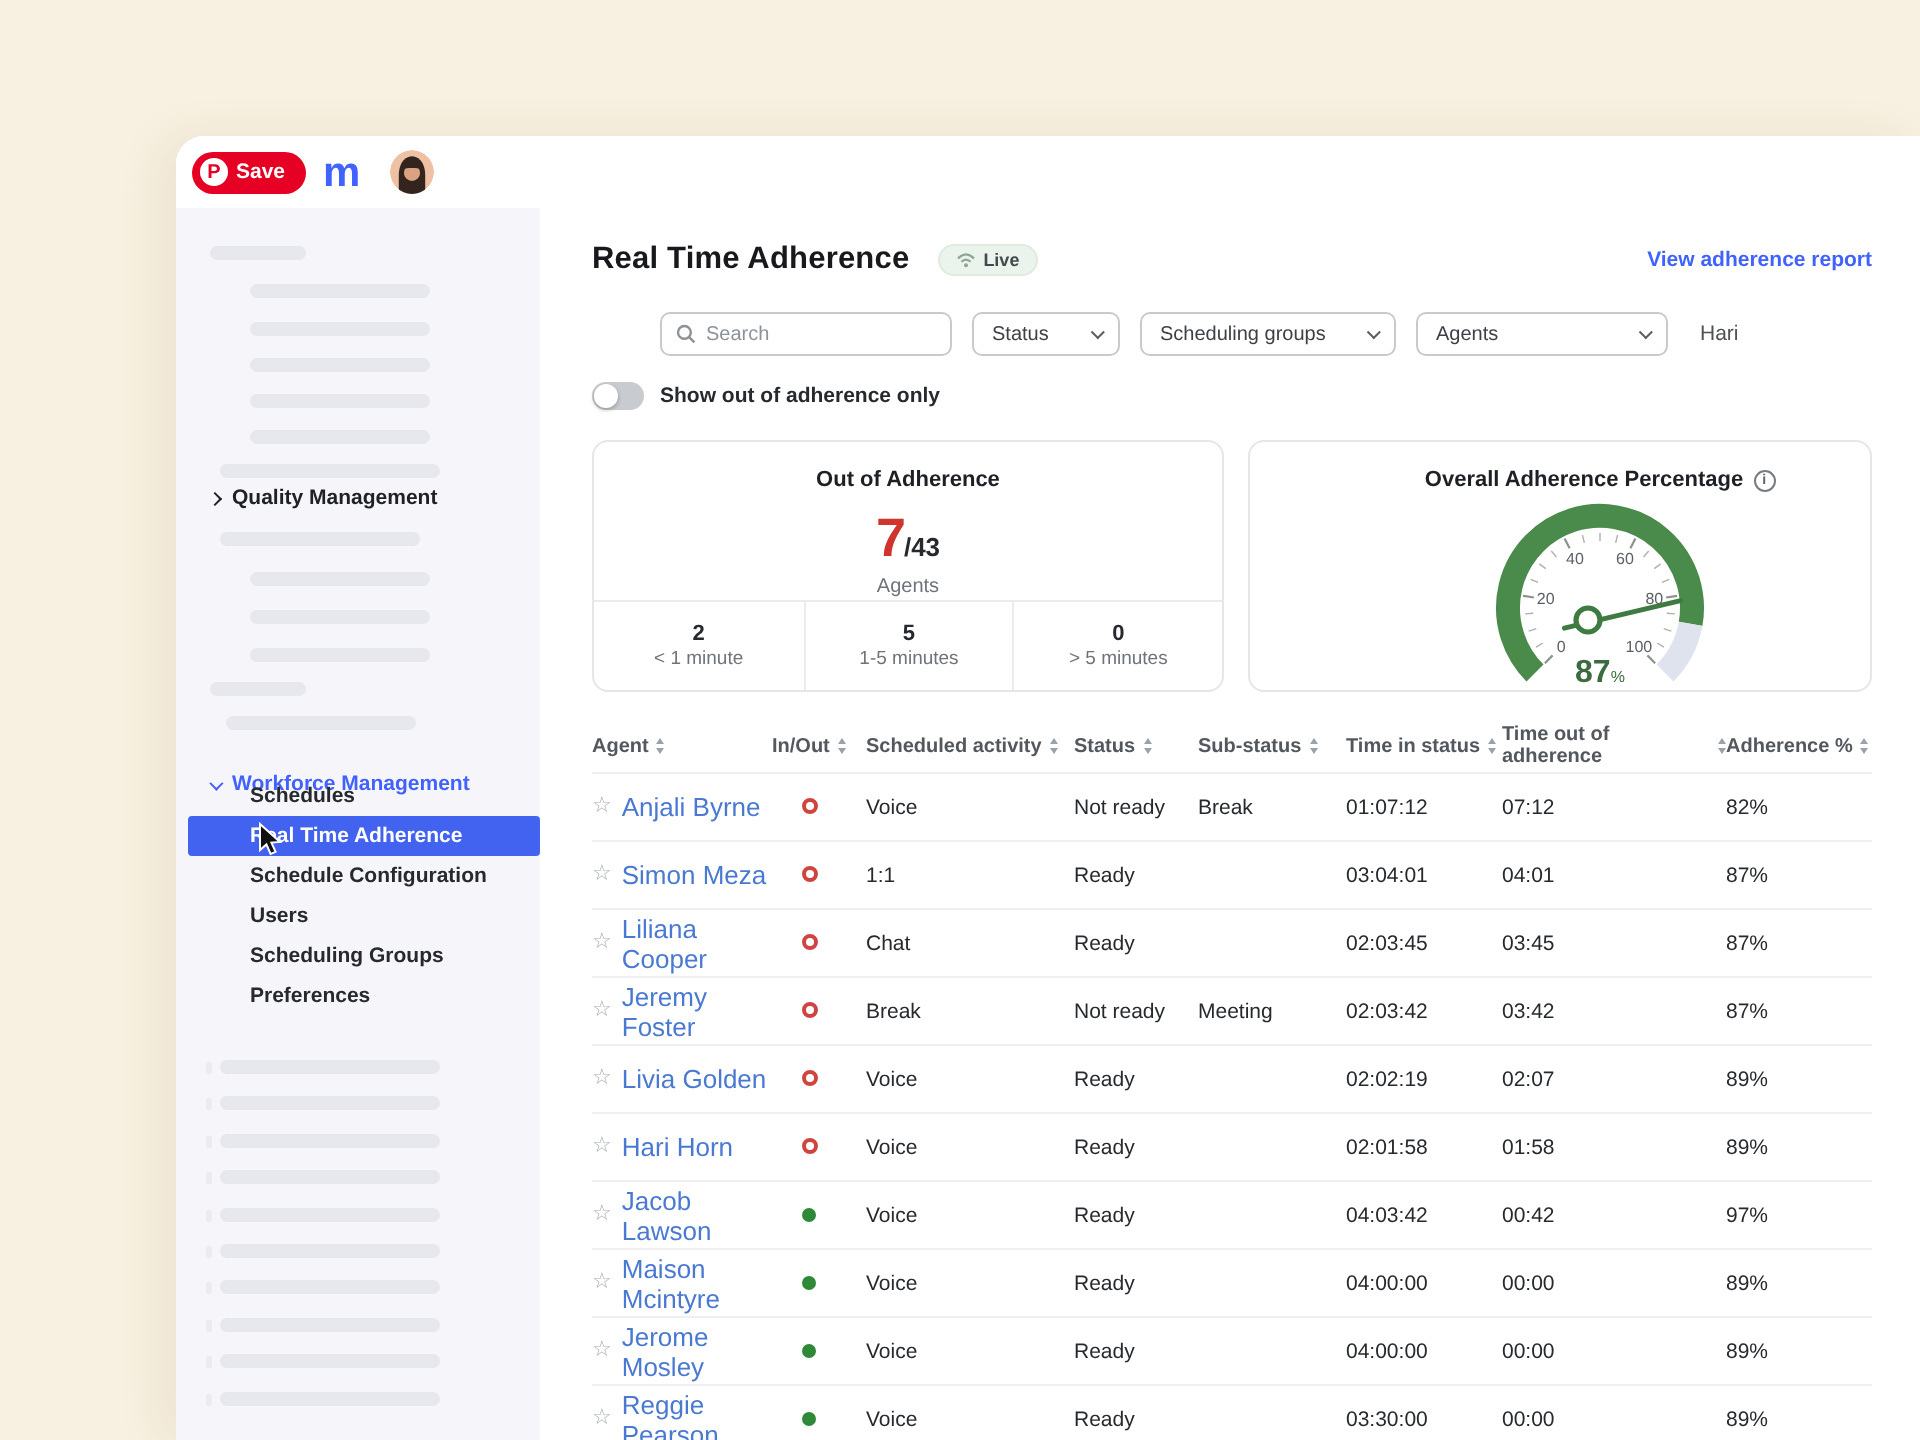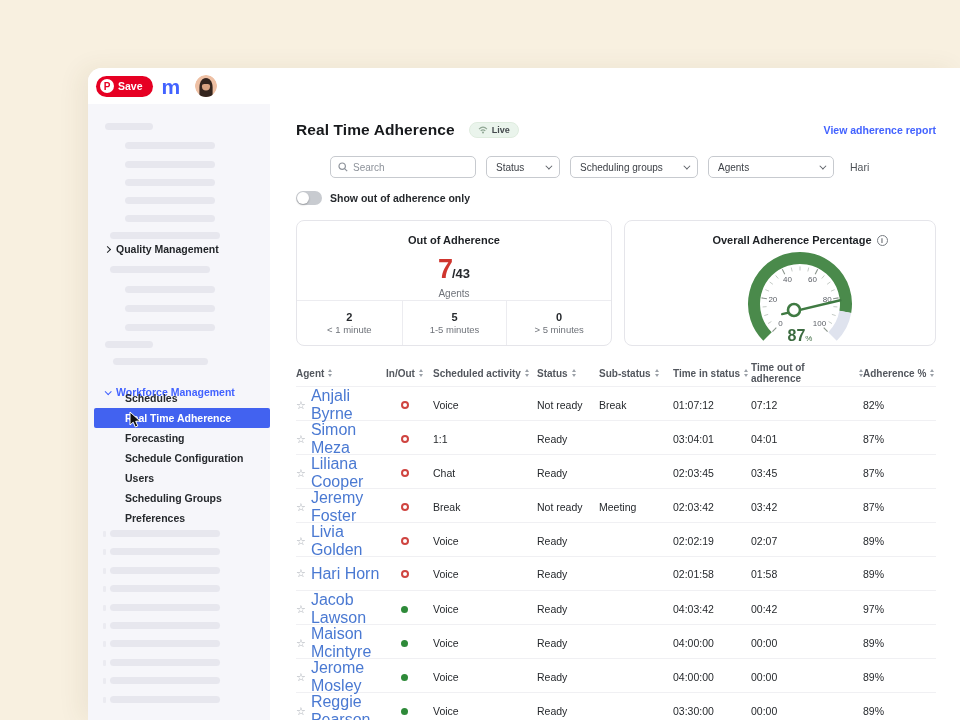--- a/index.html
+++ b/index.html
@@ -110,21 +110,21 @@
   .th { display: flex; align-items: center; gap: 4px; font-size: 10px; font-weight: 700;
         color: #53575e; cursor: pointer; }
   .sort { display: inline-flex; flex-direction: column; align-items: center; }
   .sort i { display: block; width: 0; height: 0; border-left: 2.5px solid transparent; border-right: 2.5px solid transparent; }
   .sort .up { border-bottom: 3px solid #9ba1a8; margin-bottom: 2px; }
   .sort .dn { border-top: 3px solid #9ba1a8; }
   .tr { height: 34px; border-top: 1px solid #f0f0f3; }
   .td { font-size: 10.5px; color: #26292d; }
   .td.agent { display: flex; align-items: center; gap: 5px; }
   .star { font-size: 11px; color: #a8adb5; cursor: pointer; line-height: 1; }
-  .agent-name { font-size: 16px; color: #4a79d2; cursor: pointer; text-decoration: none; }
+  .agent-name { font-size: 13px; color: #4a79d2; cursor: pointer; text-decoration: none; }
   .dot { display: inline-block; border-radius: 50%; margin-left: 15px; }
   .dot.out { width: 8px; height: 8px; border: 2px solid #cf4440; background: #fff; }
   .dot.in  { width: 7px; height: 7px; background: #2e8a39; }
 </style>
 </head>
 <body>
 
 <div class="app">
 
   <div class="navbar">
@@ -155,23 +155,20 @@
       <div class="side-row wfm" style="top:282px;">
         <span class="tri down"></span>
         <span>Workforce Management</span>
       </div>
       <div class="wfm-submenu">
           <div class="wfm-item">
             <span>Schedules</span>
           </div>
           <div class="wfm-item active">
             <span>Real Time Adherence</span>
-          </div>
-          <div class="wfm-item">
-            <span>Forecasting</span>
           </div>
           <div class="wfm-item">
             <span>Schedule Configuration</span>
           </div>
           <div class="wfm-item">
             <span>Users</span>
           </div>
           <div class="wfm-item">
             <span>Scheduling Groups</span>
           </div>

